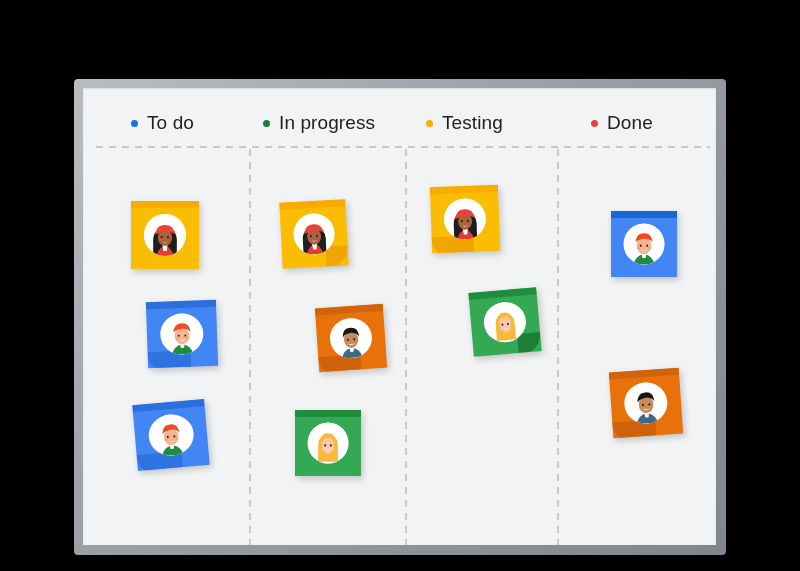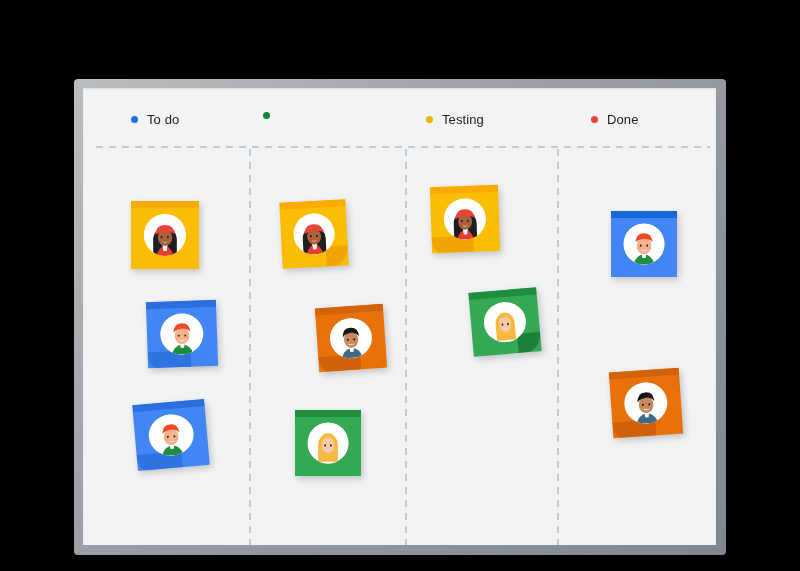--- a/index.html
+++ b/index.html
@@ -52,21 +52,21 @@
     gap: 9px;
     white-space: nowrap;
   }
   .col-dot {
     width: 7px;
     height: 7px;
     border-radius: 50%;
     flex: 0 0 auto;
   }
   .col-label {
-    font-size: 13px;
+    font-size: 19px;
     color: #202124;
     font-family: "Liberation Sans", sans-serif;
     letter-spacing: 0.1px;
   }
 
   
   .h-dotted {
     position: absolute;
     left: 10px;
     right: 6px;
@@ -142,20 +142,21 @@
   <div id="board-frame">
     <div id="board-surface">
 
       <div class="col-header" style="left:48px">
         <span class="col-dot" style="background: rgb(26, 115, 232);"></span>
         <span class="col-label">To do</span>
       </div>
 
       <div class="col-header" style="left:180px">
         <span class="col-dot" style="background: rgb(24, 128, 56);"></span>
+        <span class="col-label">In progress</span>
       </div>
 
       <div class="col-header" style="left:343px">
         <span class="col-dot" style="background: rgb(249, 171, 0);"></span>
         <span class="col-label">Testing</span>
       </div>
 
       <div class="col-header" style="left:508px">
         <span class="col-dot" style="background: rgb(234, 67, 53);"></span>
         <span class="col-label">Done</span>

